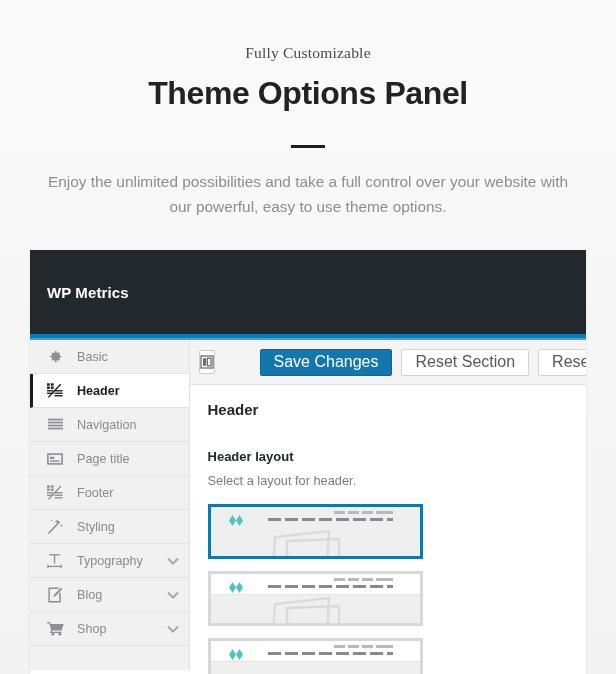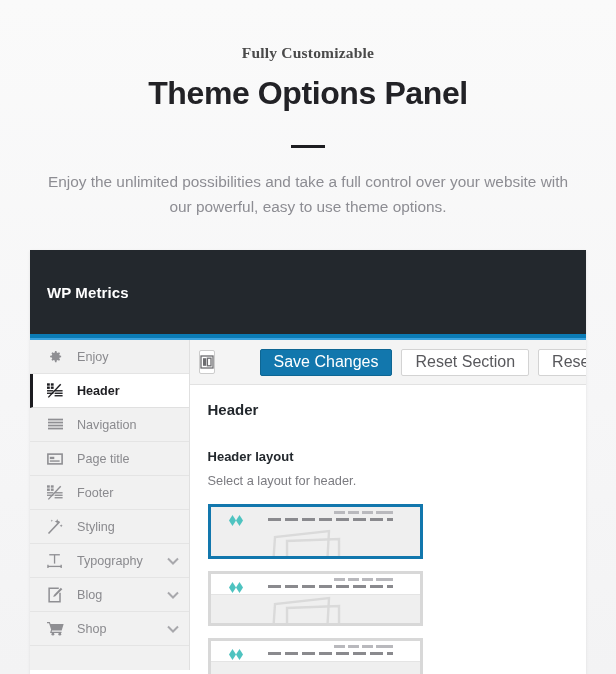--- a/index.html
+++ b/index.html
@@ -13,21 +13,21 @@
   .page {
     position: relative;
     width: 616px; height: 674px;
     background: linear-gradient(180deg,#fafafa 0%, #f6f6f7 60%, #f3f3f4 100%);
   }
 
   
   .intro { padding-top: 44px; text-align: center; }
   .eyebrow {
     font-family: "Liberation Serif", serif;
-    font-weight: 700;
+    font-weight: 400;
     font-size: 15.5px;
     color: #4a4a4a;
     letter-spacing: .2px;
   }
   .headline {
     margin-top: 13px;
     font-size: 32px;
     font-weight: 700;
     color: #222226;
     letter-spacing: -.4px;
@@ -231,21 +231,21 @@
 
       <div class="sidebar" data-interactable="false">
 
         <div class="nav-item" data-interactable="true">
           <span class="ico" data-interactable="false">
             <svg width="15" height="15" viewBox="0 0 24 24" fill="currentColor">
                 <path d="M12 8a4 4 0 100 8 4 4 0 000-8zm0 6a2 2 0 110-4 2 2 0 010 4z"></path>
                 <path d="M21 13.2v-2.4l-2.3-.4a7 7 0 00-.7-1.7l1.3-1.9-1.7-1.7-1.9 1.3a7 7 0 00-1.7-.7L13.6 3h-2.4l-.4 2.7a7 7 0 00-1.7.7L7.2 5.1 5.5 6.8 6.8 8.7a7 7 0 00-.7 1.7L3.4 10.8v2.4l2.7.4c.2.6.4 1.2.7 1.7l-1.3 1.9 1.7 1.7 1.9-1.3c.5.3 1.1.5 1.7.7l.4 2.7h2.4l.4-2.7c.6-.2 1.2-.4 1.7-.7l1.9 1.3 1.7-1.7-1.3-1.9c.3-.5.5-1.1.7-1.7l2.3-.4z"></path>
               </svg>
           </span>
-          <span class="lbl" data-interactable="false">Enjoy</span>
+          <span class="lbl" data-interactable="false">Basic</span>
         </div>
 
         <div class="nav-item active" data-interactable="true">
           <span class="ico" data-interactable="false">
             <svg width="16" height="15" viewBox="0 0 20 18" fill="currentColor">
               <rect x="0" y="0" width="3.5" height="3"></rect>
                 <rect x="4.8" y="0" width="3.5" height="3"></rect>
               <rect x="0" y="4" width="3.5" height="3"></rect>
                 <rect x="4.8" y="4" width="3.5" height="3"></rect>
               <rect x="9.5" y="8.5" width="10" height="1.7"></rect>

